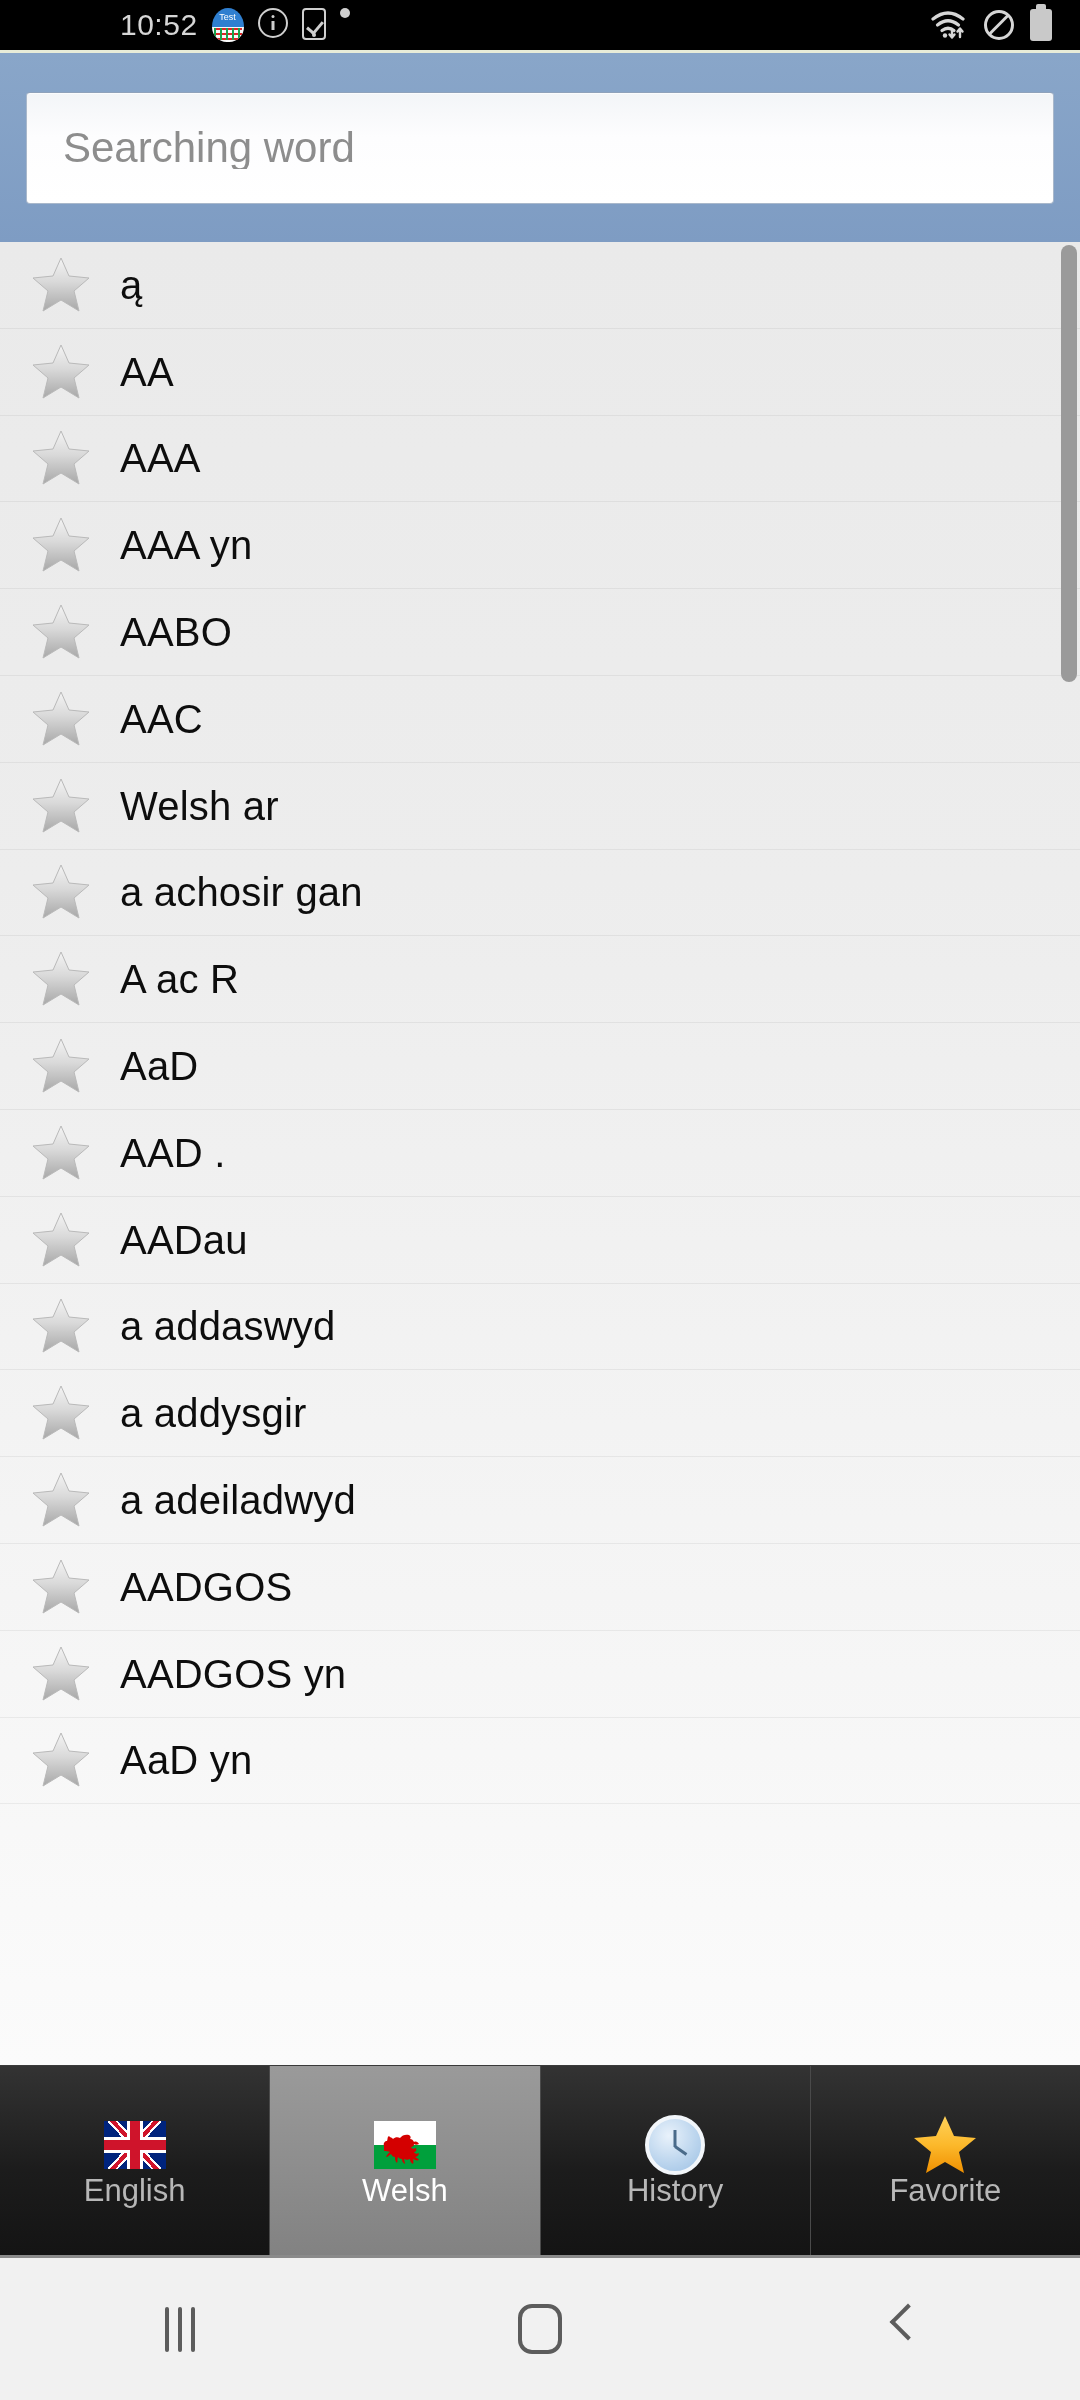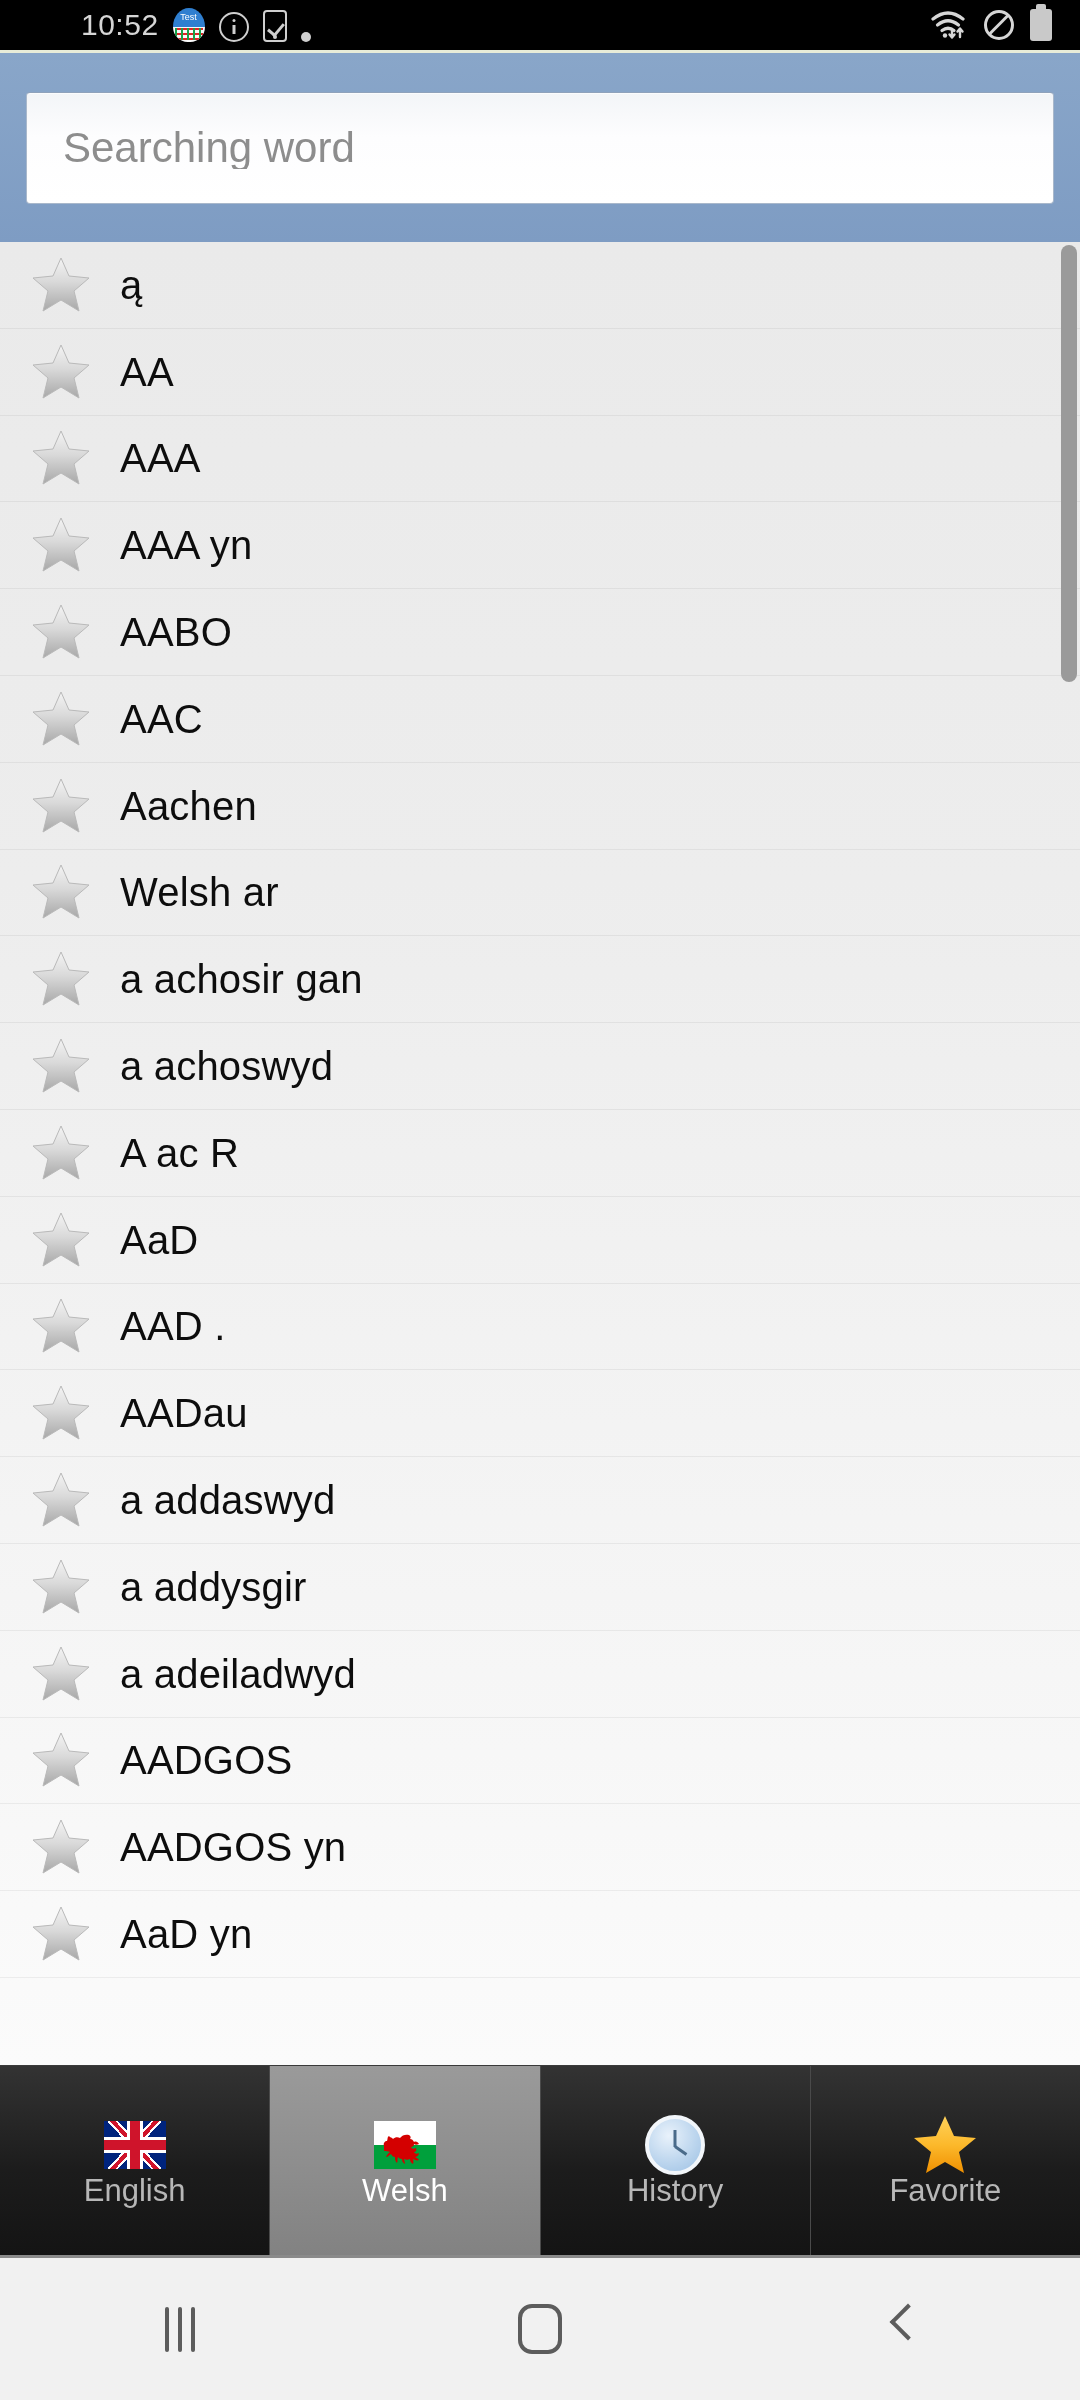--- a/index.html
+++ b/index.html
@@ -5,21 +5,21 @@
   * { margin:0; padding:0; box-sizing:border-box; }
   html,body { width:1080px; height:2400px; overflow:hidden; background:#000; }
   body { font-family:"Liberation Sans", sans-serif; }
 
   
   .statusbar{
     position:absolute; left:0; top:0; width:1080px; height:50px;
     background:#000; display:flex; align-items:center;
     padding:0 28px 0 0;
   }
-  .sb-left{ display:flex; align-items:flex-end; gap:14px; padding-left:81px; }
+  .sb-left{ display:flex; align-items:flex-start; gap:14px; padding-left:120px; }
   .sb-clock{ color:#d6d6d6; font-size:30px; letter-spacing:.5px; font-weight:400; }
   .sb-right{ margin-left:auto; display:flex; align-items:center; gap:16px; }
 
   .ic-test{ width:32px;height:34px;border-radius:50% 50% 46% 46%/55% 55% 45% 45%;
     background:linear-gradient(#2f7fd0 0 55%, #fafafa 55% 100%);
     position:relative; overflow:hidden; display:block; }
   .ic-test::before{ content:"Test"; position:absolute; top:4px; left:0; right:0;
     text-align:center; font-size:9px; color:#fff; }
   .ic-test::after{ content:""; position:absolute; left:2px; right:2px; bottom:2px; height:12px;
     background:
@@ -309,66 +309,36 @@
             <defs>
               <linearGradient id="sg" x1="0" y1="0" x2="0" y2="1">
                 <stop offset="0%" stop-color="#f4f4f4"></stop>
                 <stop offset="45%" stop-color="#d9d9d9"></stop>
                 <stop offset="100%" stop-color="#a8a8a8"></stop>
               </linearGradient>
             </defs>
             <path fill="url(#sg)" stroke="#b9b9b9" stroke-width="1" d="M31 3 L39 21 L59 23 L44 36 L49 56 L31 45 L13 56 L18 36 L3 23 L23 21 Z"></path>
           </svg>
         </span>
-        <span class="row-label">Aachen</span>
-      </div>
-      <div class="row">
-        <span class="star">
-          <svg width="62" height="60" viewBox="0 0 62 60">
-            <defs>
-              <linearGradient id="sg" x1="0" y1="0" x2="0" y2="1">
-                <stop offset="0%" stop-color="#f4f4f4"></stop>
-                <stop offset="45%" stop-color="#d9d9d9"></stop>
-                <stop offset="100%" stop-color="#a8a8a8"></stop>
-              </linearGradient>
-            </defs>
-            <path fill="url(#sg)" stroke="#b9b9b9" stroke-width="1" d="M31 3 L39 21 L59 23 L44 36 L49 56 L31 45 L13 56 L18 36 L3 23 L23 21 Z"></path>
-          </svg>
-        </span>
         <span class="row-label">Welsh ar</span>
       </div>
       <div class="row">
         <span class="star">
           <svg width="62" height="60" viewBox="0 0 62 60">
             <defs>
               <linearGradient id="sg" x1="0" y1="0" x2="0" y2="1">
                 <stop offset="0%" stop-color="#f4f4f4"></stop>
                 <stop offset="45%" stop-color="#d9d9d9"></stop>
                 <stop offset="100%" stop-color="#a8a8a8"></stop>
               </linearGradient>
             </defs>
             <path fill="url(#sg)" stroke="#b9b9b9" stroke-width="1" d="M31 3 L39 21 L59 23 L44 36 L49 56 L31 45 L13 56 L18 36 L3 23 L23 21 Z"></path>
           </svg>
         </span>
         <span class="row-label">a achosir gan</span>
-      </div>
-      <div class="row">
-        <span class="star">
-          <svg width="62" height="60" viewBox="0 0 62 60">
-            <defs>
-              <linearGradient id="sg" x1="0" y1="0" x2="0" y2="1">
-                <stop offset="0%" stop-color="#f4f4f4"></stop>
-                <stop offset="45%" stop-color="#d9d9d9"></stop>
-                <stop offset="100%" stop-color="#a8a8a8"></stop>
-              </linearGradient>
-            </defs>
-            <path fill="url(#sg)" stroke="#b9b9b9" stroke-width="1" d="M31 3 L39 21 L59 23 L44 36 L49 56 L31 45 L13 56 L18 36 L3 23 L23 21 Z"></path>
-          </svg>
-        </span>
-        <span class="row-label">a achoswyd</span>
       </div>
       <div class="row">
         <span class="star">
           <svg width="62" height="60" viewBox="0 0 62 60">
             <defs>
               <linearGradient id="sg" x1="0" y1="0" x2="0" y2="1">
                 <stop offset="0%" stop-color="#f4f4f4"></stop>
                 <stop offset="45%" stop-color="#d9d9d9"></stop>
                 <stop offset="100%" stop-color="#a8a8a8"></stop>
               </linearGradient>

